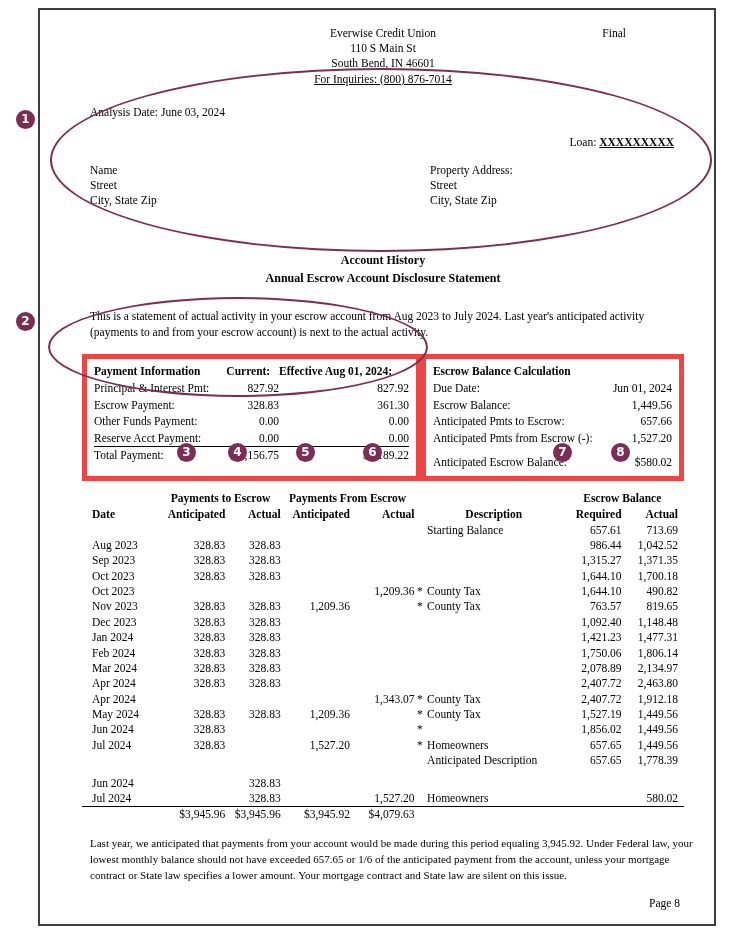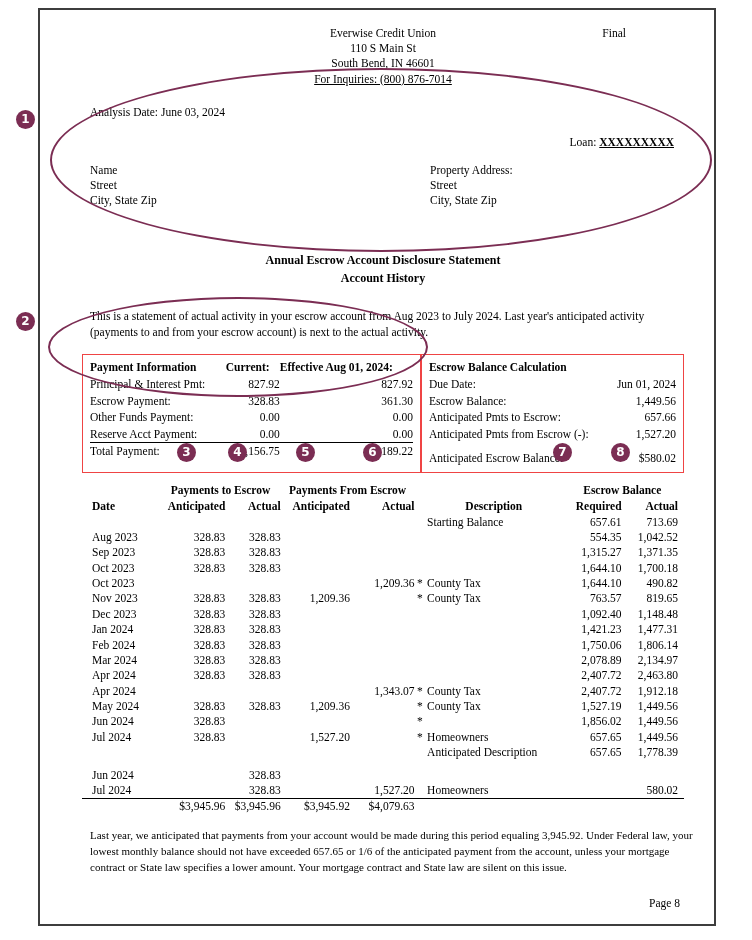--- a/index.html
+++ b/index.html
@@ -76,21 +76,21 @@
     width: 600px;
     line-height: 1.35;
   }
   
   .boxes {
     margin-top: 14px;
     display: flex;
     justify-content: space-between;
   }
   .box {
-    border: 1px solid #ef4444;
+    border: 5px solid #ef4444;
     box-sizing: border-box;
     padding: 4px 7px 6px 7px;
   }
   .box-left { width: 348px; }
   .box-right { width: 270px; }
   .box table {
     width: 100%;
     border-collapse: collapse;
     font-size: 11.5px;
   }
@@ -198,22 +198,22 @@
         <div>City, State Zip</div>
       </div>
       <div class="addr-right">
         <div>Property Address:</div>
         <div>Street</div>
         <div>City, State Zip</div>
       </div>
     </div>
 
     <div class="doc-title">
+      <div>Account History</div>
       <div>Annual Escrow Account Disclosure Statement</div>
-      <div>Account History</div>
     </div>
 
     <div class="intro">This is a statement of actual activity in your escrow account from Aug 2023 to July 2024.  Last year's anticipated activity (payments to and from your escrow account) is next to the actual activity.</div>
 
     <div class="boxes">
 
       <div class="box box-left">
         <table>
           <tbody>
               <tr>
@@ -319,21 +319,21 @@
           <td class="c-act">713.69</td>
         </tr>
         <tr>
           <td class="c-date">Aug 2023</td>
           <td class="c-pa">328.83</td>
           <td class="c-pac">328.83</td>
           <td class="c-fa"></td>
           <td class="c-fac"></td>
           <td class="c-ast"></td>
           <td class="c-desc"></td>
-          <td class="c-req">554.35</td>
+          <td class="c-req">986.44</td>
           <td class="c-act">1,042.52</td>
         </tr>
         <tr>
           <td class="c-date">Sep 2023</td>
           <td class="c-pa">328.83</td>
           <td class="c-pac">328.83</td>
           <td class="c-fa"></td>
           <td class="c-fac"></td>
           <td class="c-ast"></td>
           <td class="c-desc"></td>

